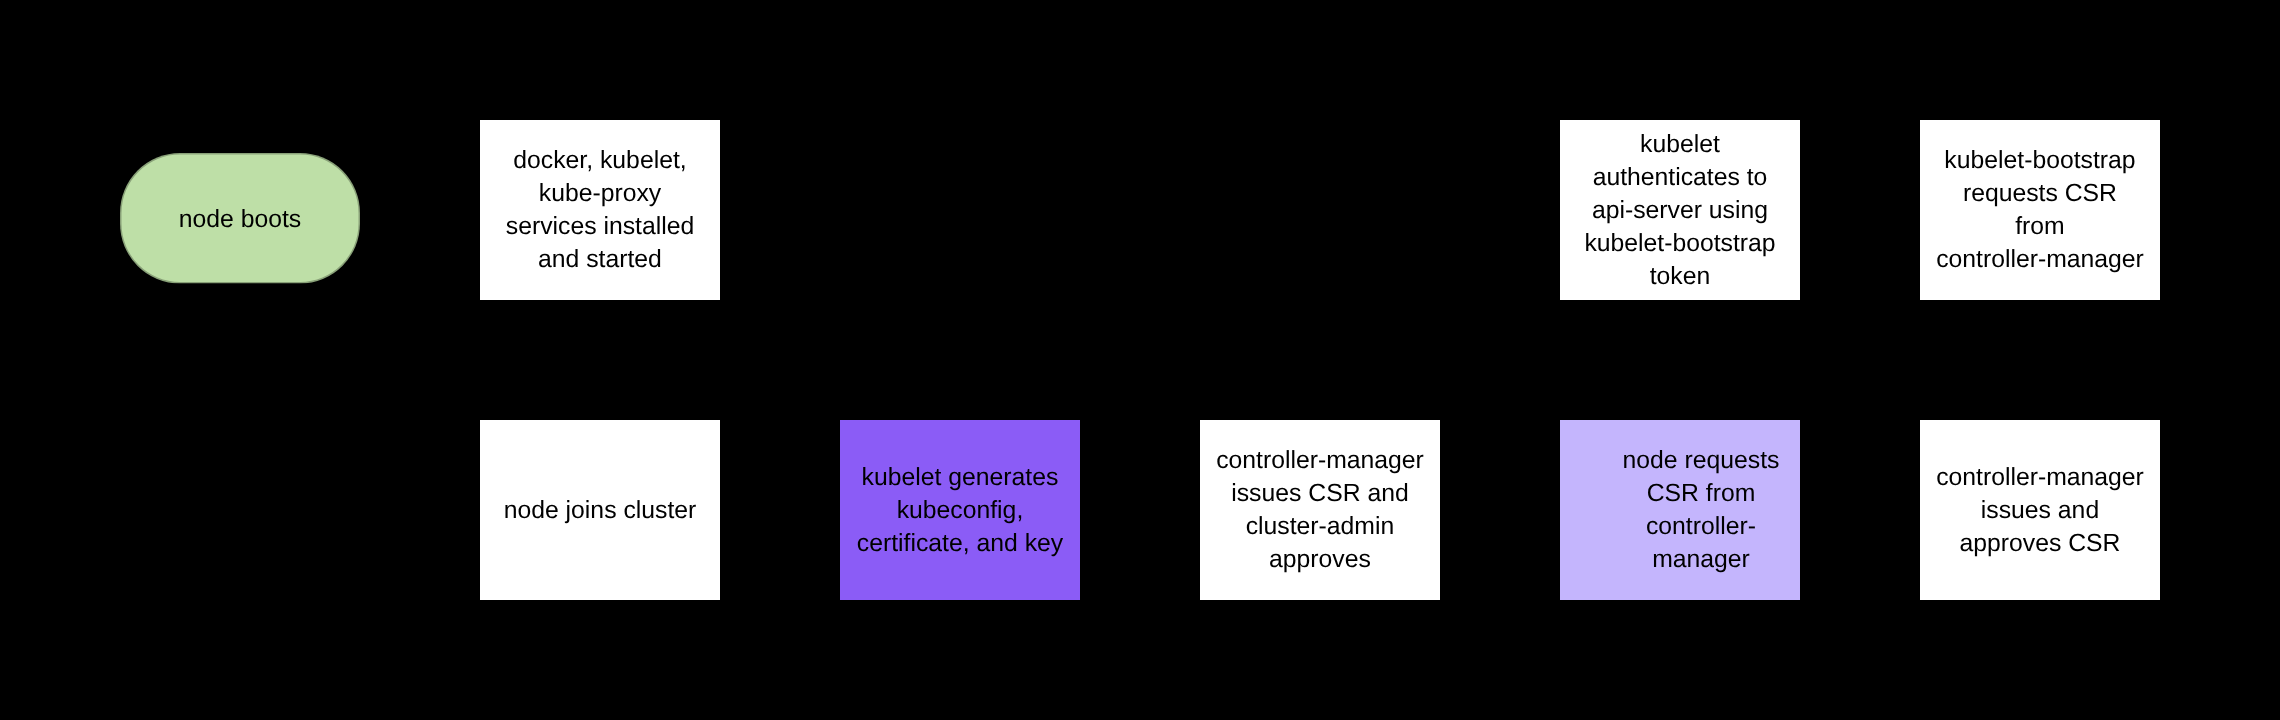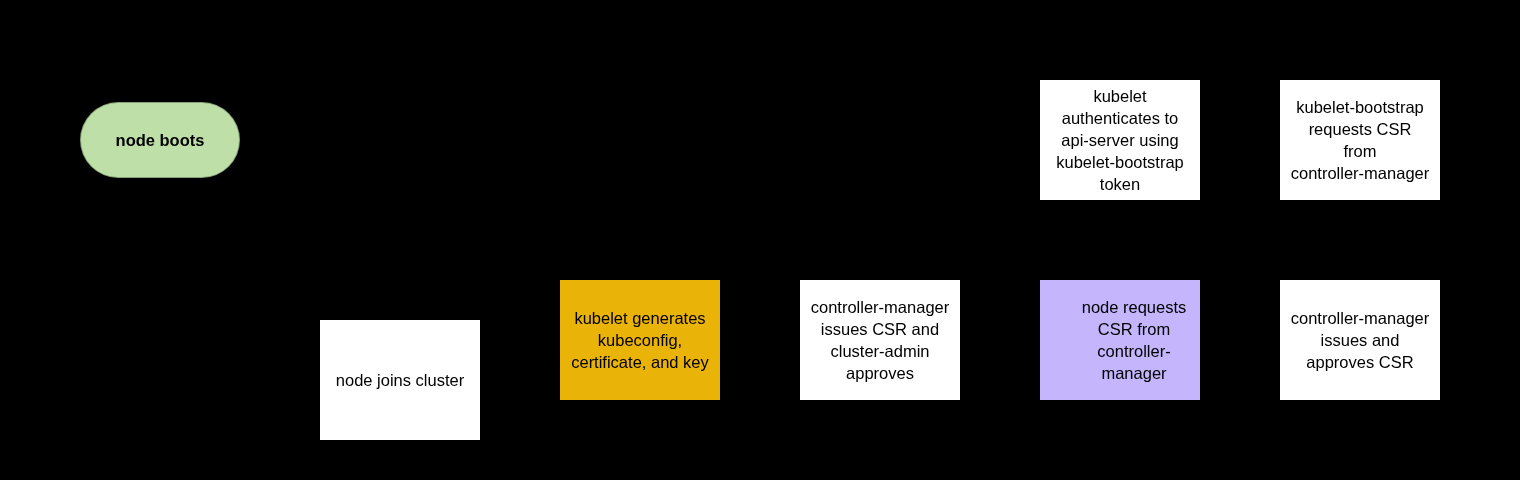--- a/index.html
+++ b/index.html
@@ -37,21 +37,21 @@
   .terminator {
     background: #bedfa7;
     border: 1px solid rgba(0,0,0,0.28);
     border-radius: 40px;
   }
   .decision {
     background: #bfdff2;
     clip-path: polygon(50% 0%, 100% 50%, 50% 100%, 0% 50%);
   }
   
-  .n0  { left: 80px;   top: 102px; width: 160px; height: 76px; font-weight: bold;  }
+  .n0  { left: 80px;   top: 102px; width: 160px; height: 87px;  }
   .n1  { left: 320px;  top: 80px;  width: 160px; height: 120px; }
   .n2  { left: 560px;  top: 80px;  width: 160px; height: 120px; }
   .n3  { left: 800px;  top: 80px;  width: 160px; height: 120px; }
   .n4  { left: 1040px; top: 80px;  width: 160px; height: 120px; justify-content: center; }
   .n5  { left: 1280px; top: 80px;  width: 160px; height: 120px; }
   .n6  { left: 80px;   top: 302px; width: 160px; height: 76px;  }
   .n7  { left: 320px;  top: 280px; width: 160px; height: 120px; }
   .n8  { left: 560px;  top: 280px; width: 160px; height: 120px; }
   .n9  { left: 800px;  top: 280px; width: 160px; height: 120px; }
   .n10 { left: 1040px; top: 280px; width: 160px; height: 120px; }
@@ -59,44 +59,50 @@
 </style>
 </head>
 <body>
 
 <div class="canvas">
 
   <div class="node terminator n0" style="background: rgb(190, 223, 167);">
     <span class="label">node boots</span>
   </div>
 
+  <div class="node process n1" style="background: rgb(255, 255, 255);">
+    <span class="label">docker, kubelet,
+kube-proxy
+services installed
+and started</span>
+  </div>
 
 
 
   <div class="node process n4" style="background: rgb(255, 255, 255);">
     <span class="label">kubelet
 authenticates to
 api-server using
 kubelet-bootstrap
 token</span>
   </div>
 
   <div class="node process n5" style="background: rgb(255, 255, 255);">
     <span class="label">kubelet-bootstrap
 requests CSR
 from
 controller-manager</span>
   </div>
 
 
-  <div class="node process n7" style="background: rgb(255, 255, 255); margin-top: 40px;">
+  <div class="node process n7" style="background: rgb(255, 255, 255);">
     <span class="label">node joins cluster</span>
   </div>
 
-  <div class="node process n8" style="background: #eab308;">
+  <div class="node process n8" style="background: #8b5cf6;">
     <span class="label">kubelet generates
 kubeconfig,
 certificate, and key</span>
   </div>
 
   <div class="node process n9" style="background: rgb(255, 255, 255);">
     <span class="label">controller-manager
 issues CSR and
 cluster-admin
 approves</span>

